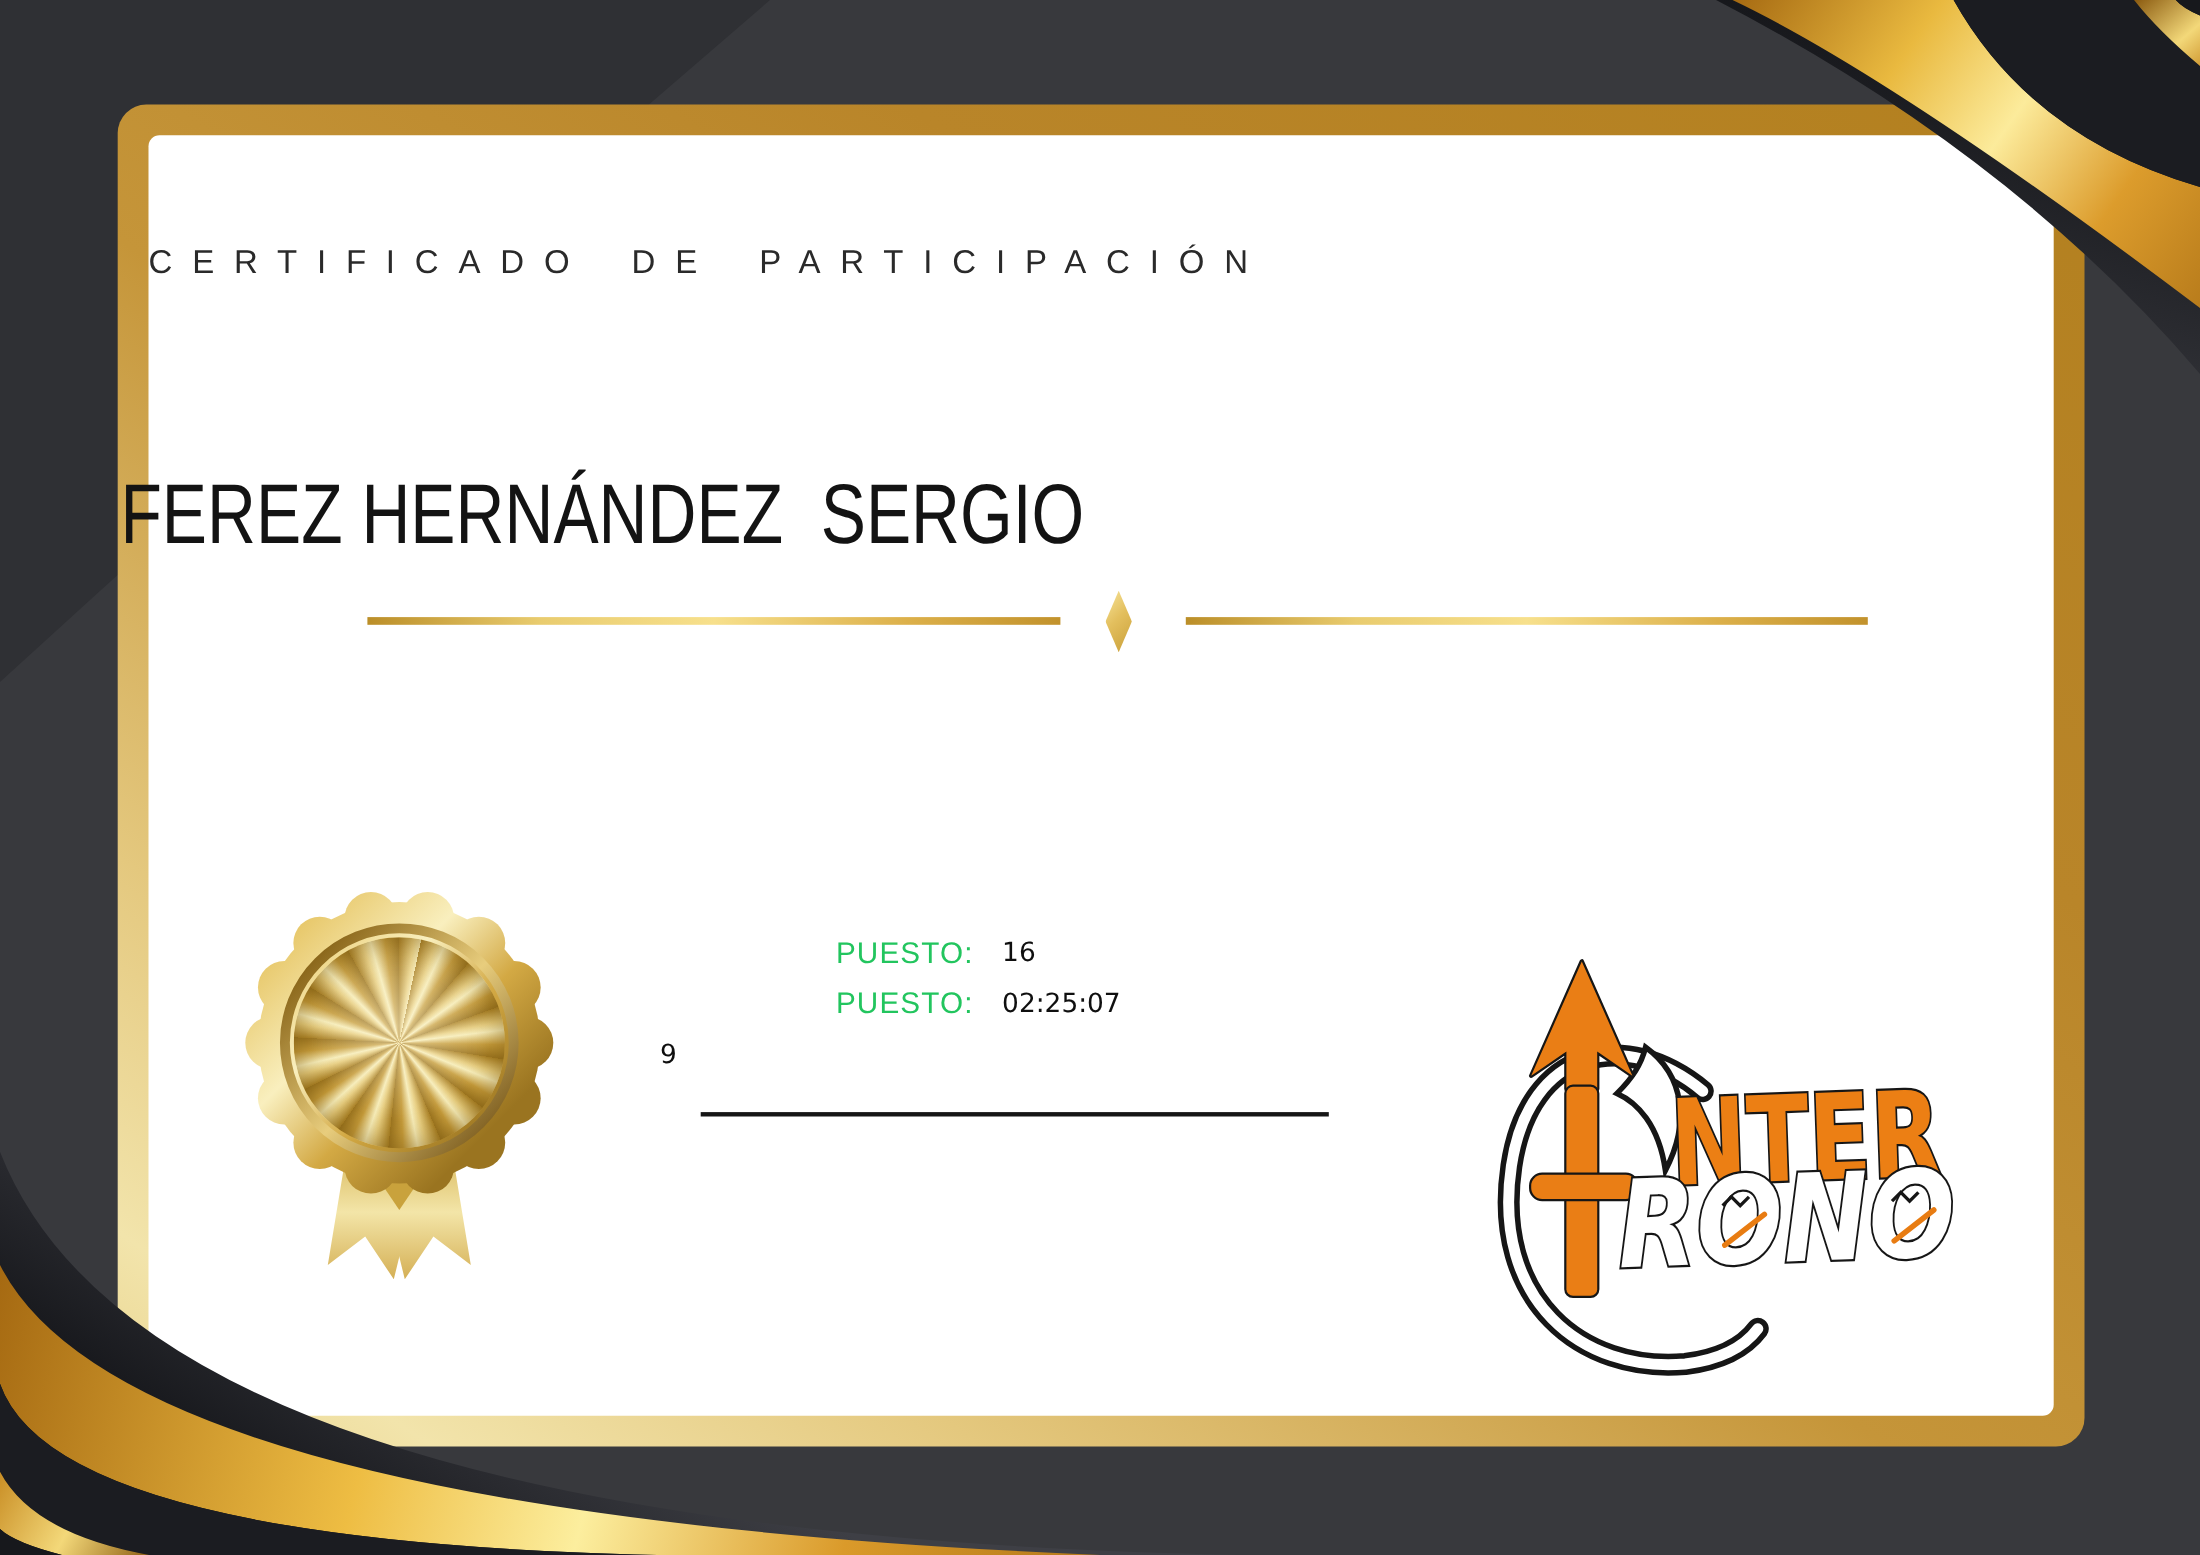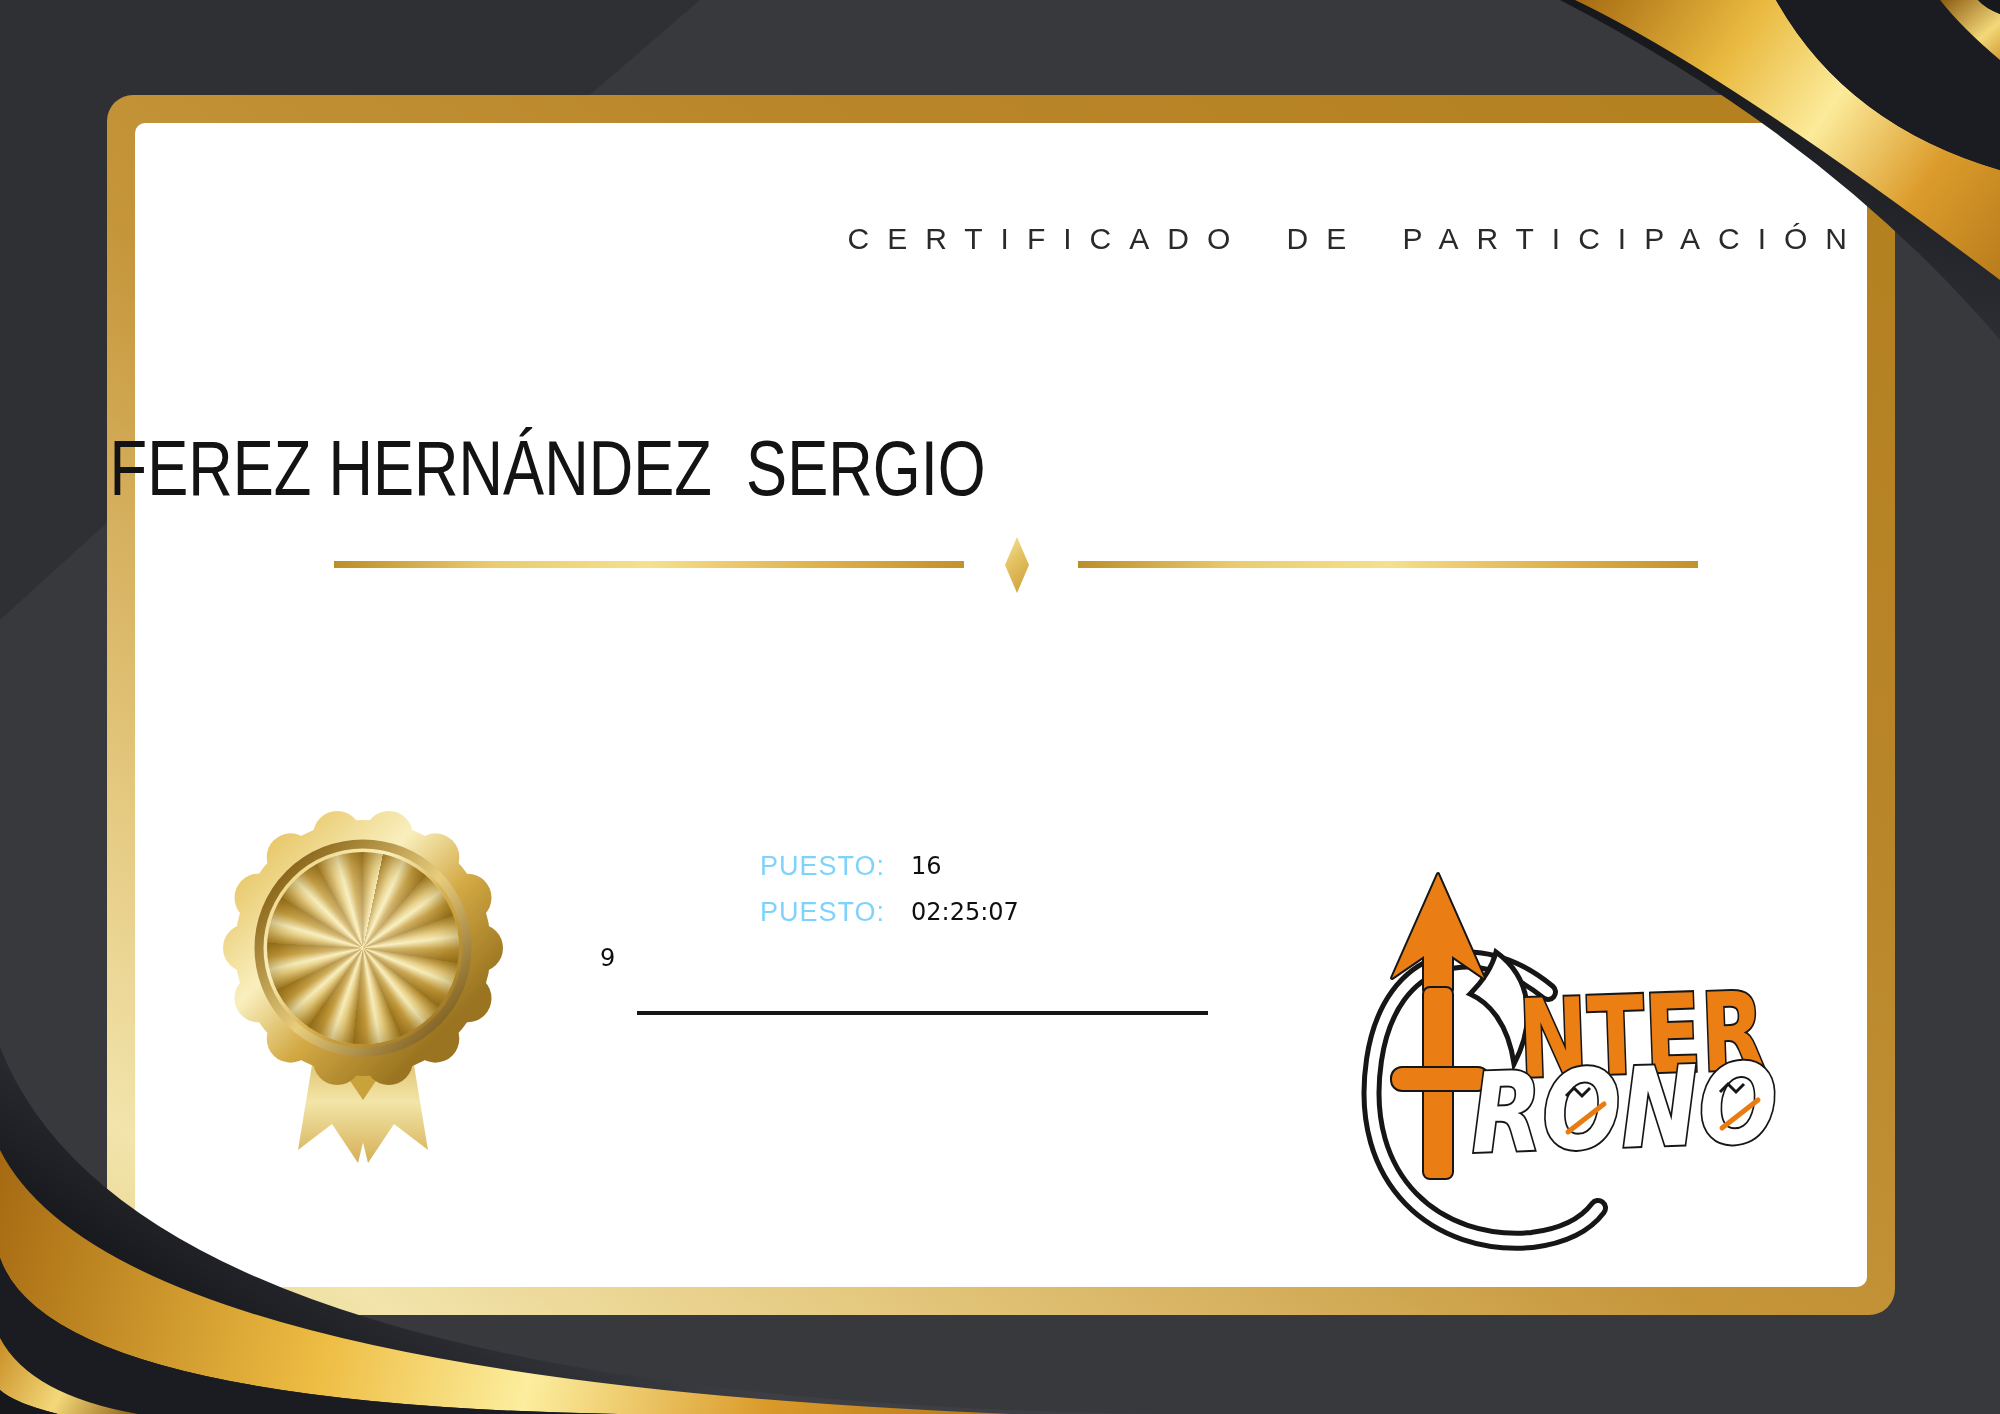--- a/index.html
+++ b/index.html
@@ -15,21 +15,21 @@
     position:absolute;left:107px;top:95px;width:1788px;height:1220px;
     border-radius:26px;z-index:1;
     background:linear-gradient(to bottom left,#b3801f 0%,#b98529 30%,#c59539 55%,#e4c87e 78%,#f2e4ab 92%,#e9d48d 100%);
   }
   .cert-inner{
     position:absolute;inset:28px;border-radius:10px;background:#ffffff;
   }
   .content{position:absolute;inset:0;z-index:2;}
   .cert-title{
     position:absolute;left:135px;right:135px;top:222px;
-    text-align:right;font-size:30px;letter-spacing:18px;word-spacing:12px;
+    text-align:left;font-size:30px;letter-spacing:18px;word-spacing:12px;
     color:#2a2a2a;font-weight:400;
   }
   .cert-name{
     position:absolute;left:0;right:0;top:424px;text-align:left;
     font-size:77px;color:#131313;font-weight:400;white-space:pre;
   }
   .cert-name .squeeze{display:inline-block;transform:scaleX(0.80);transform-origin:center;white-space:pre;}
   .div-line{
     position:absolute;top:561px;height:7px;
     background:linear-gradient(90deg,#bb8e28 0%,#e9cc6f 25%,#f7e08c 50%,#dcb04a 78%,#c2922c 100%);
@@ -43,21 +43,21 @@
   }
   .cert-statement{
     position:absolute;left:0;right:0;top:636px;text-align:center;
     font-size:32px;letter-spacing:1.5px;color:#232323;font-weight:400;
   }
   .fields{
     position:absolute;left:600px;top:843px;
     display:grid;grid-template-columns:285px auto;column-gap:26px;
     line-height:46px;
   }
-  .field-label{font-size:27px;letter-spacing:1px;color:#7dd3fc;text-align:right;}
+  .field-label{font-size:27px;letter-spacing:1px;color:#22c55e;text-align:right;}
   .field-value{font-size:24px;color:#0f0f0f;font-family:"DejaVu Sans", sans-serif;text-align:left;}
   .sign-line{position:absolute;left:637px;top:1011px;width:571px;height:4px;background:#161616;}
   
   .medal-svg{position:absolute;left:218px;top:798px;z-index:2;}
   .medal-face{
     position:absolute;left:267px;top:852px;width:192px;height:192px;border-radius:50%;z-index:2;
     background:
       radial-gradient(circle at 50% 42%, rgba(255,250,225,0.50), rgba(255,250,225,0) 58%),
       repeating-conic-gradient(from 12deg, #aa8126 0deg, #e6cc7e 8deg, #f6ecb8 13deg, #c49a3a 21deg, #9c7520 29deg);
     box-shadow:inset 0 0 28px rgba(110,78,10,0.55);

